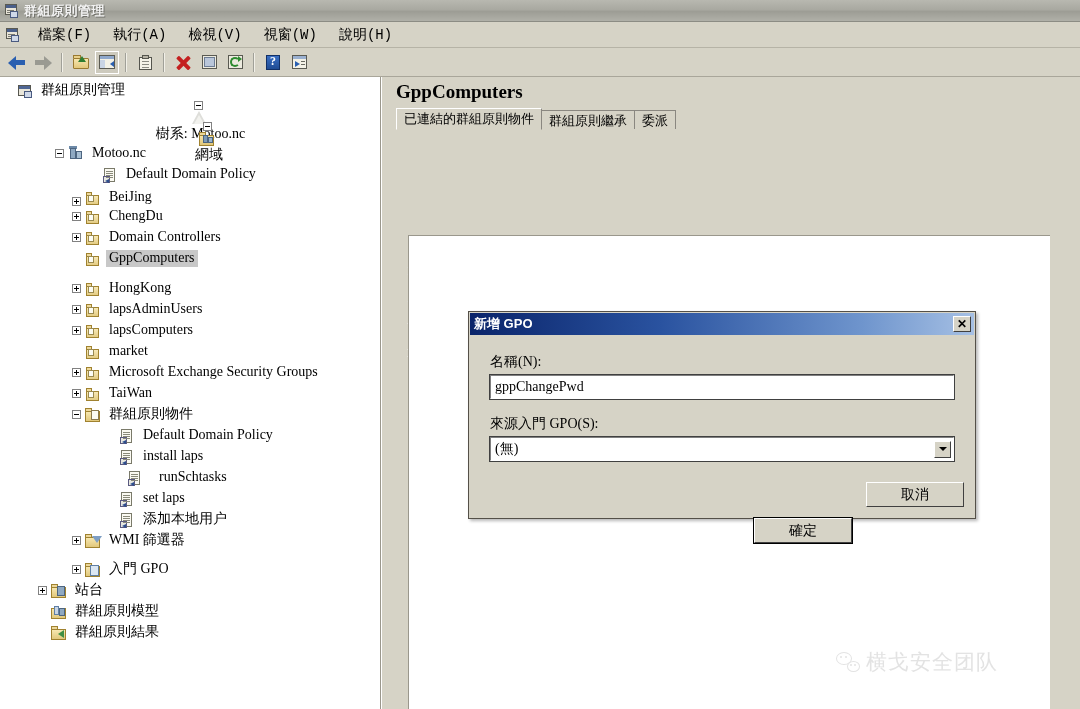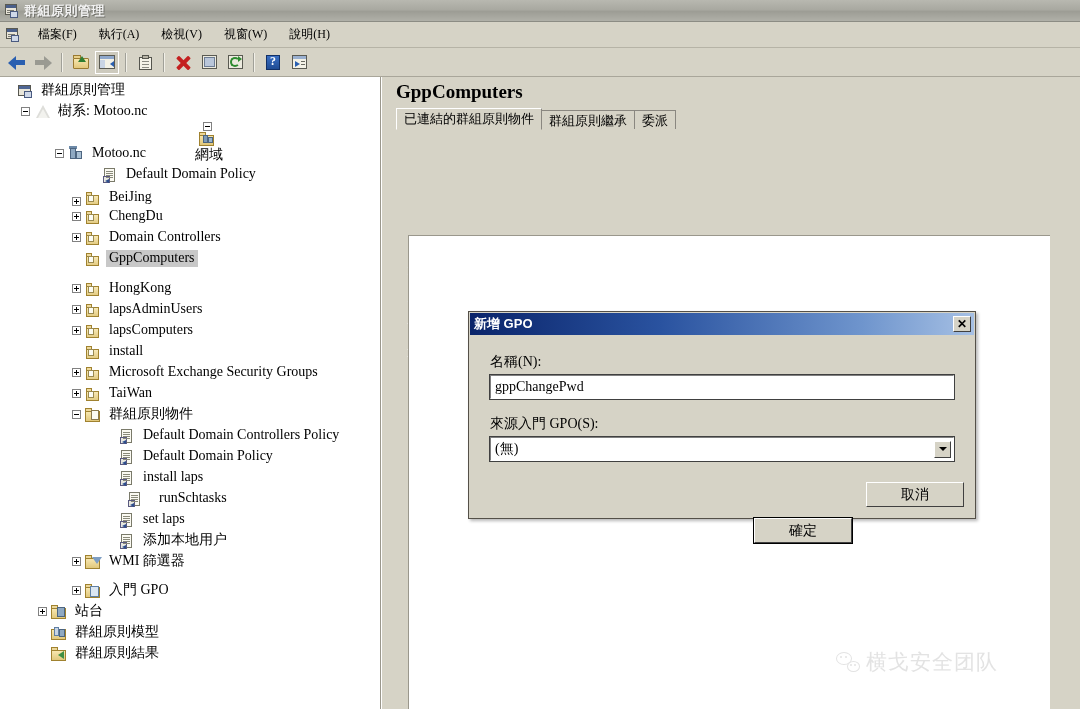--- a/index.html
+++ b/index.html
@@ -69,24 +69,24 @@
     position: absolute; left: 0; top: 22px;
     width: 1080px; height: 26px;
     background: #d6d3c6;
     border-bottom: 1px solid #b6b3a6;
     display: flex; align-items: center;
     box-sizing: border-box;
   }
   .menubar .menu-sys-icon { margin: 0 6px 0 5px; }
   .menu-item {
     padding: 3px 11px;
-    font-size: 12px;
+    font-size: 14px;
     color: #000;
     white-space: nowrap;
-    font-family: Liberation Serif, serif;
+    font-family: Liberation Mono, monospace;
     cursor: default;
   }
 
   
   .toolbar {
     position: absolute; left: 0; top: 48px;
     width: 1080px; height: 29px;
     background: #d6d3c6;
     border-bottom: 1px solid #a9a69a;
     display: flex; align-items: center;
@@ -680,21 +680,21 @@
 
   <div class="content">
 
     <div class="tree-pane">
       <div class="tree" id="tree-root">
           <div class="trow" style="padding-left: 0px;">
             <span class="expander none"></span>
             <span class="tico ic-console"><span class="b"></span><span class="body"></span><span class="bar"></span><span class="s"></span><span class="t"></span></span>
             <span class="tlabel cjk">群組原則管理</span>
           </div>
-          <div class="trow" style="padding-left: 17px;">
+          <div class="trow" style="padding-left: 17px; flex-direction: column;">
             <span class="expander "></span>
             <span class="tico ic-forest">
               <span class="tri"></span>
               <span class="tri2"></span>
             </span>
             <span class="tlabel cjk">樹系: Motoo.nc</span>
           </div>
           <div class="trow" style="padding-left: 34px; flex-direction: column;">
             <span class="expander "></span>
             <span class="tico ic-domains">
@@ -789,21 +789,21 @@
             </span>
             <span class="tlabel">lapsComputers</span>
           </div>
           <div class="trow" style="padding-left: 68px;">
             <span class="expander none"></span>
             <span class="tico ic-ou">
               <span class="f"></span>
               <span class="ft"></span>
               <span class="pg"></span>
             </span>
-            <span class="tlabel">install</span>
+            <span class="tlabel">market</span>
           </div>
           <div class="trow" style="padding-left: 68px;">
             <span class="expander plus"></span>
             <span class="tico ic-ou">
               <span class="f"></span>
               <span class="ft"></span>
               <span class="pg"></span>
             </span>
             <span class="tlabel">Microsoft Exchange Security Groups</span>
           </div>
@@ -817,32 +817,20 @@
             <span class="tlabel">TaiWan</span>
           </div>
           <div class="trow" style="padding-left: 68px;">
             <span class="expander "></span>
             <span class="tico ic-gpofolder">
               <span class="f"></span>
               <span class="ft"></span>
               <span class="pg"></span>
             </span>
             <span class="tlabel cjk">群組原則物件</span>
-          </div>
-          <div class="trow" style="padding-left: 102px;">
-            <span class="expander none"></span>
-            <span class="tico ic-gpo">
-              <span class="pg"></span>
-              <span class="shortcut"></span>
-              <span class="ln" style="top: 4px;"></span>
-              <span class="ln" style="top: 6px;"></span>
-              <span class="ln" style="top: 8px;"></span>
-              <span class="ln" style="top: 10px;"></span>
-            </span>
-            <span class="tlabel">Default Domain Controllers Policy</span>
           </div>
           <div class="trow" style="padding-left: 102px;">
             <span class="expander none"></span>
             <span class="tico ic-gpo">
               <span class="pg"></span>
               <span class="shortcut"></span>
               <span class="ln" style="top: 4px;"></span>
               <span class="ln" style="top: 6px;"></span>
               <span class="ln" style="top: 8px;"></span>
               <span class="ln" style="top: 10px;"></span>

